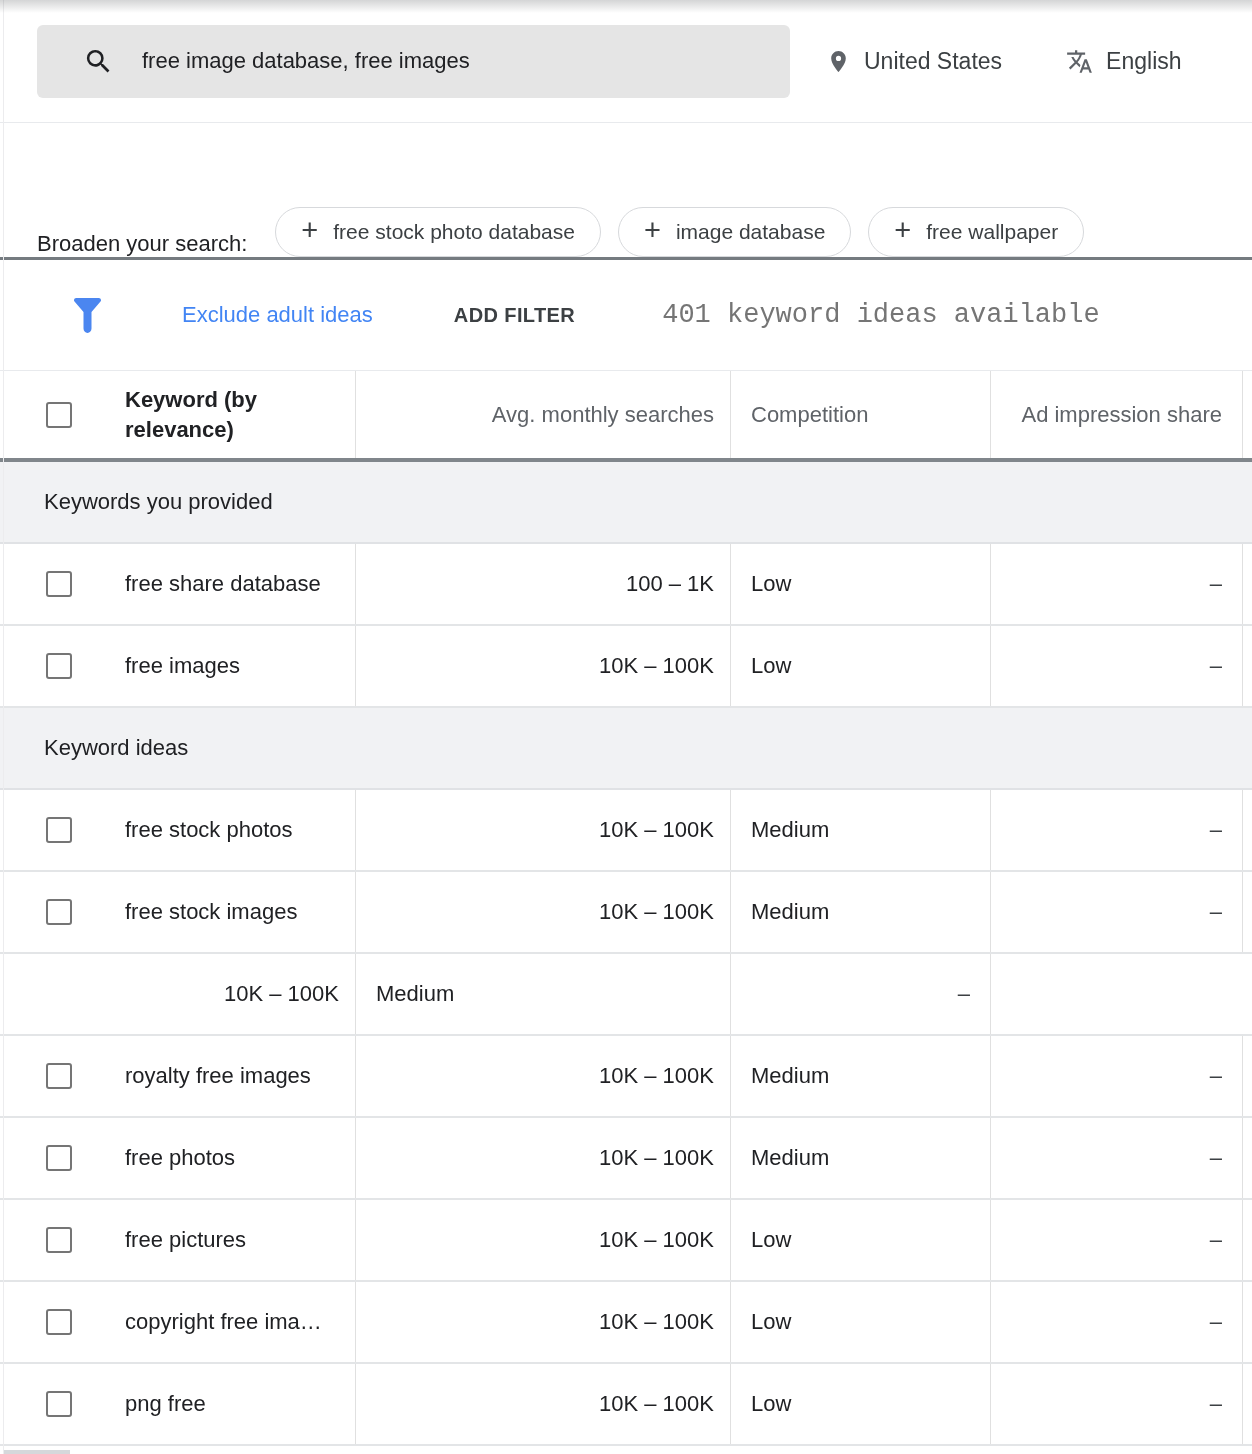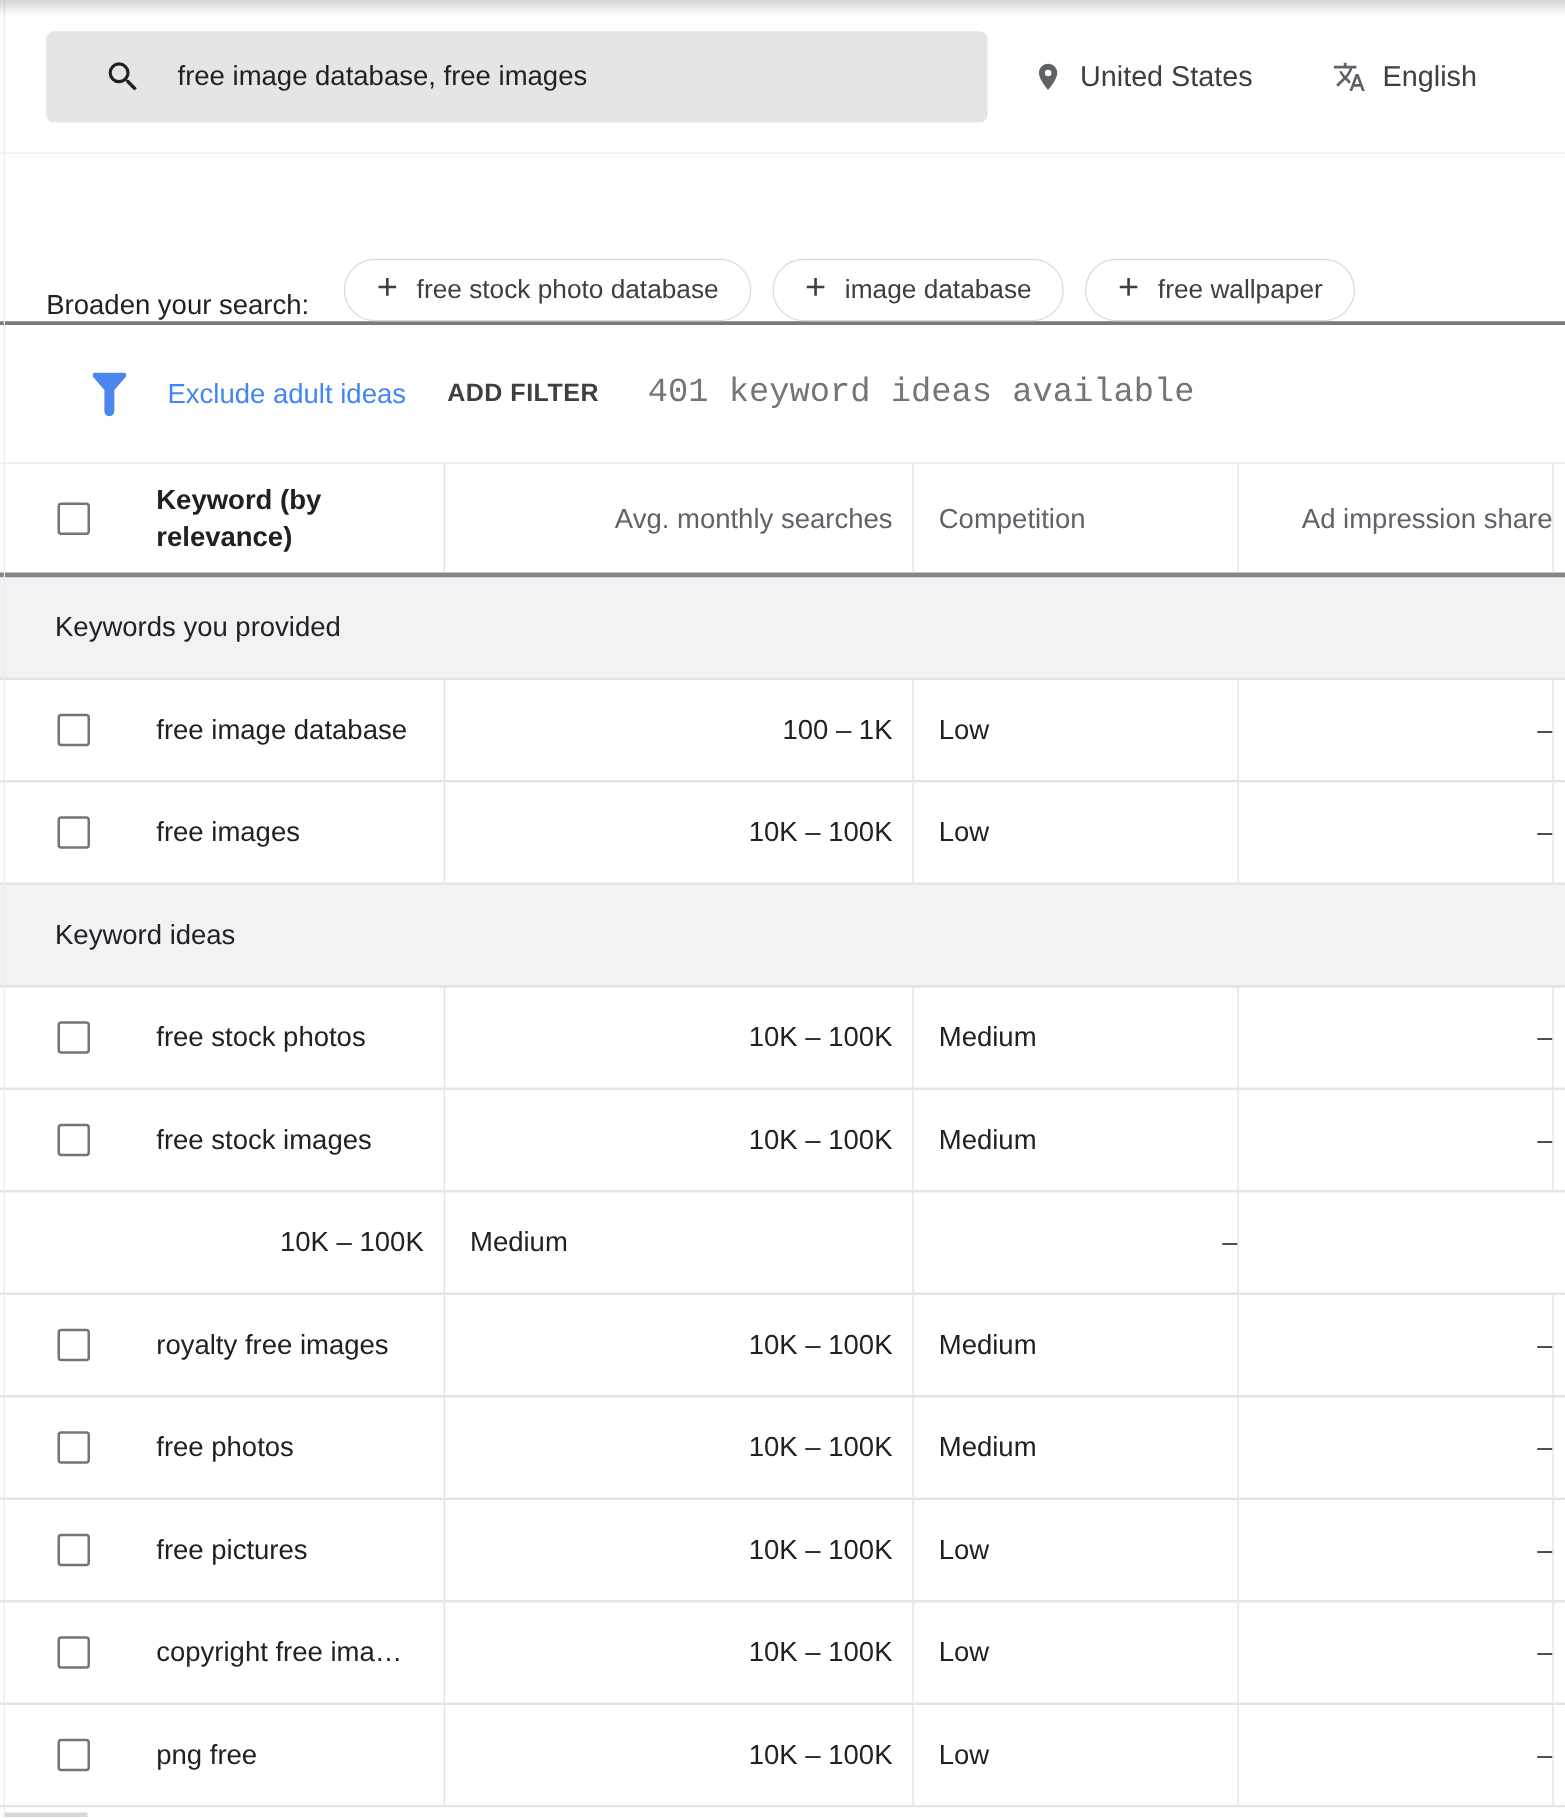--- a/index.html
+++ b/index.html
@@ -26,35 +26,35 @@
 
   
   .broaden-row{height:134px;display:flex;align-items:flex-end;padding-left:37px;box-sizing:border-box;}
   .broaden-label{font-size:22px;color:#202124;margin-right:28px;white-space:nowrap;}
   .chip{display:inline-flex;align-items:center;gap:15px;height:50px;padding:0 25px;
     border:1px solid #d7d9dc;border-radius:26px;background:#fff;font-size:21px;color:#3c4043;
     margin-right:17px;white-space:nowrap;cursor:pointer;box-sizing:border-box;}
   .chip .plus{font-size:29px;font-weight:400;color:#3c4043;line-height:1;margin-top:-3px;}
 
   
-  .filter-row{height:110px;display:flex;align-items:center;padding-left:74px;box-sizing:border-box;}
+  .filter-row{height:110px;display:flex;align-items:center;padding-left:74px;box-sizing:border-box;gap:48px;}
   .funnel{margin-right:33px;display:flex;}
   .exclude-link{font-size:22px;color:#4285f4;margin-right:33px;white-space:nowrap;cursor:pointer;}
   .add-filter{font-size:20px;font-weight:bold;letter-spacing:.4px;color:#3c4043;margin-right:39px;
     white-space:nowrap;cursor:pointer;}
   .ideas-count{font-size:27px;color:#757575;white-space:nowrap;font-family:Liberation Mono, monospace;}
 
   
   .grid{display:grid;grid-template-columns:356px 375px 260px 252px;width:1243px;}
   .cell{display:flex;align-items:center;box-sizing:border-box;border-right:1px solid #e0e0e0;
     font-size:22px;color:#202124;overflow:hidden;}
   .cell.c1{padding-left:46px;gap:53px;}
   .cell.c2{justify-content:flex-end;padding-right:16px;}
   .cell.c3{padding-left:20px;}
-  .cell.c4{justify-content:flex-end;color:#3c4043;}
+  .cell.c4{justify-content:flex-end;padding-right:20px;color:#3c4043;}
 
   .table-header{height:88px;border-top:1px solid #e8eaed;box-sizing:border-box;}
   .table-header .grid{height:100%;}
   .table-header .cell{color:#5f6368;}
   .table-header .cell.c1{color:#202124;font-weight:bold;}
   .th-label{max-width:232px;line-height:1.35;}
   .thick-border{height:4px;background:#80868b;}
 
   .checkbox{width:26px;height:26px;border:2px solid #757575;border-radius:3px;
     box-sizing:border-box;background:#fff;flex:none;cursor:pointer;}
@@ -156,21 +156,21 @@
 
   <div id="table-body">
   <div class="section-header">
     <span>Keywords you provided</span>
   </div>
 
   <div class="row">
     <div class="grid">
       <div class="cell c1">
         <span class="checkbox"></span>
-        <span class="kw-text">free image database</span>
+        <span class="kw-text">free share database</span>
       </div>
       <div class="cell c2">
         <span>100 – 1K</span>
       </div>
       <div class="cell c3">
         <span>Low</span>
       </div>
       <div class="cell c4">
         <span>–</span>
       </div>

